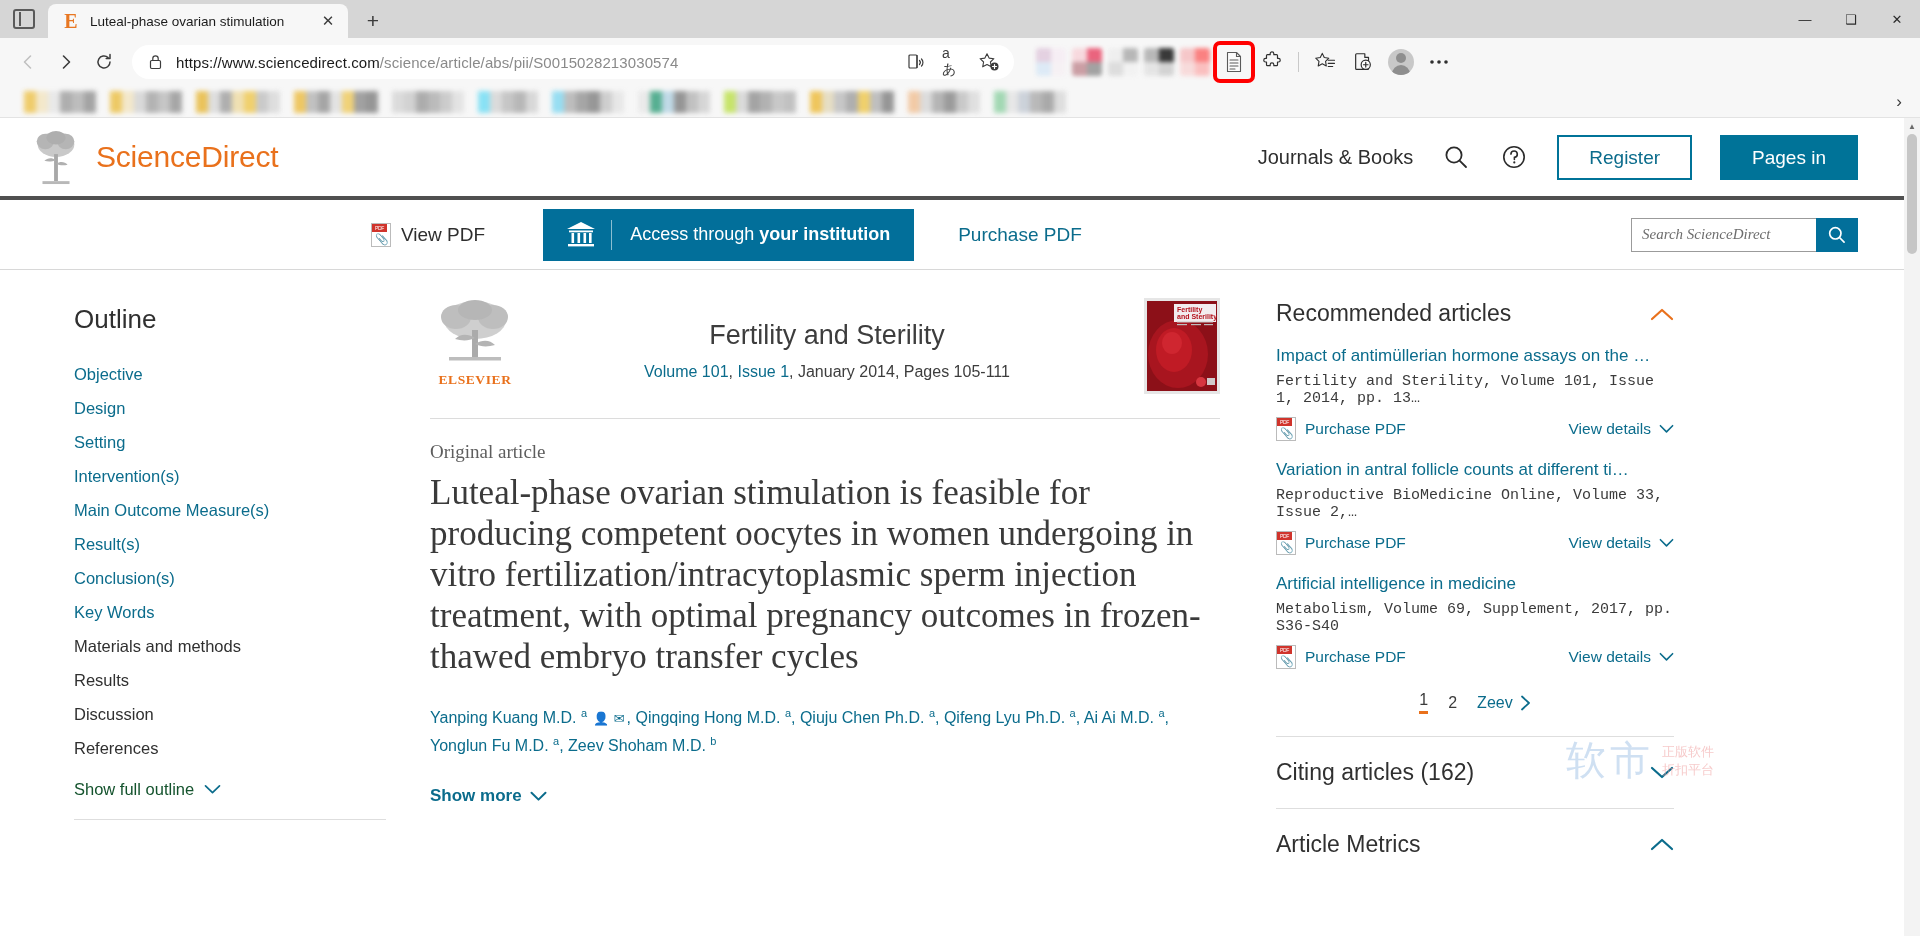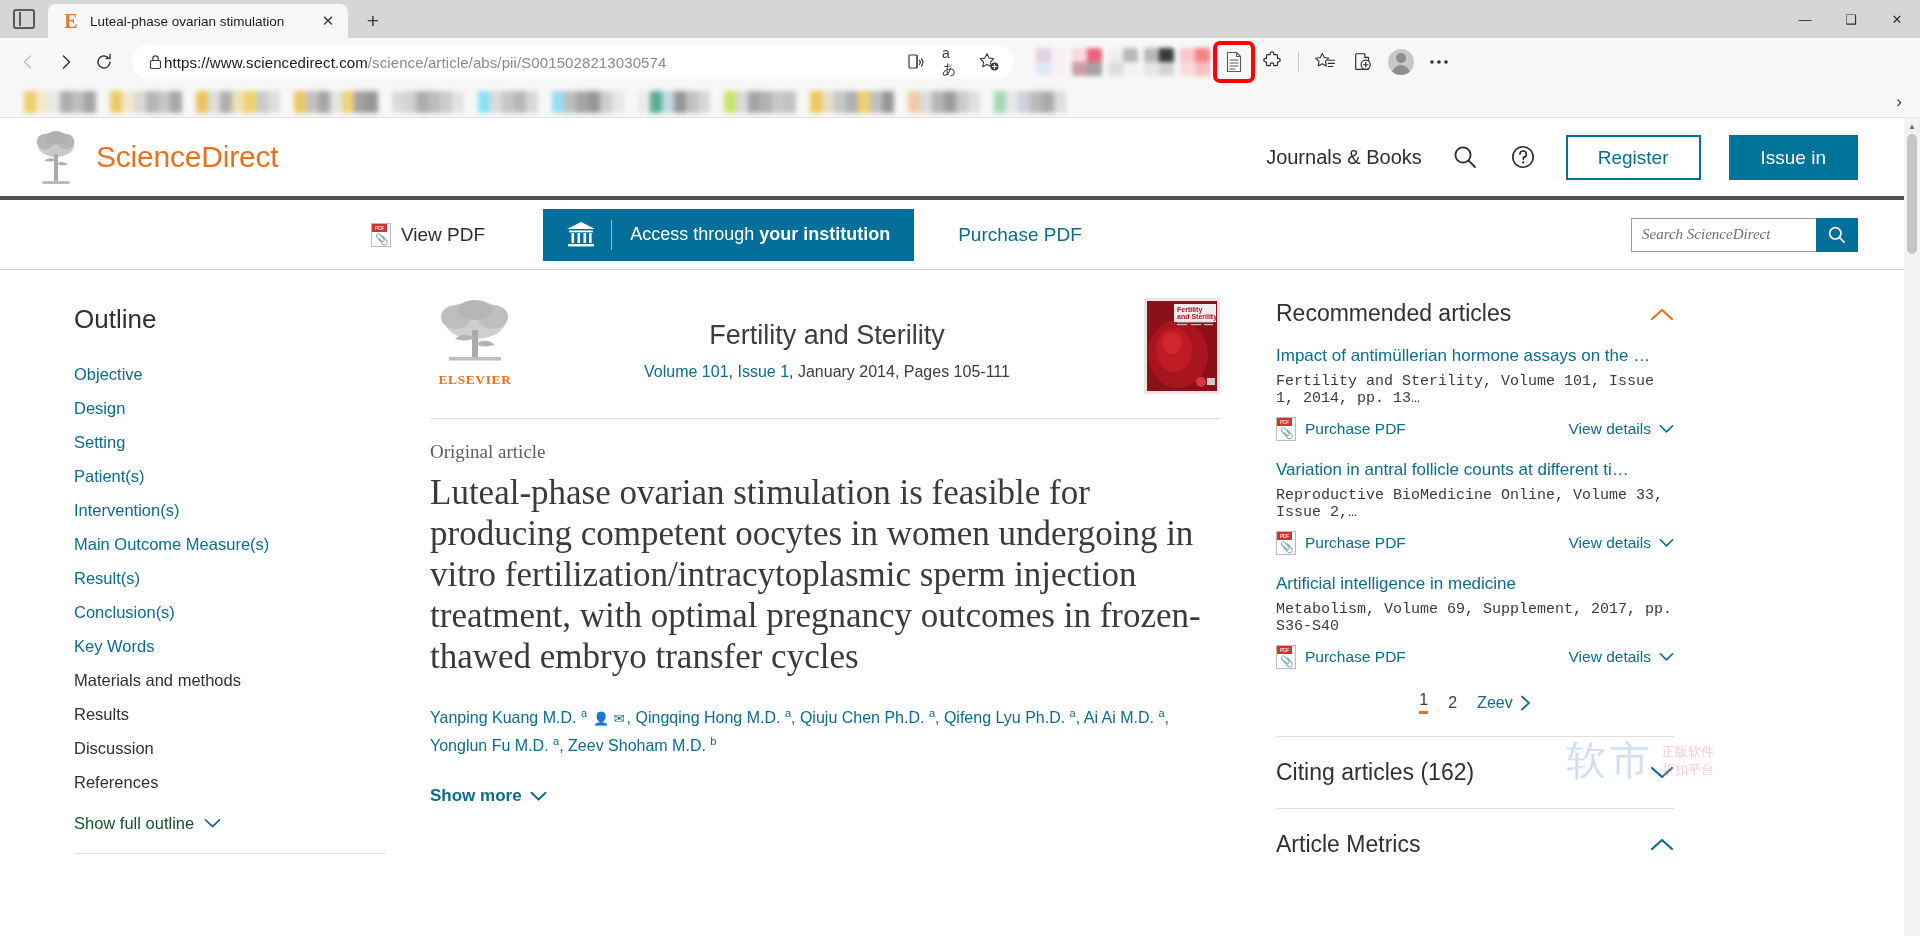--- a/index.html
+++ b/index.html
@@ -57,21 +57,21 @@
     padding: 0 10px; gap: 2px;
   }
   .nav-icon-btn {
     width: 36px; height: 36px; border-radius: 4px; display:flex; align-items:center;
     justify-content:center; color: #3c3c3c;
   }
   .nav-icon-btn.disabled { color: #c0c0c0; }
   .omnibox {
     flex: 1; height: 34px; background: #fff; border-radius: 18px;
     display: flex; align-items: center; padding: 0 10px 0 14px; margin: 0 8px;
-    font-size: 15px; gap: 0; max-width: 882px;
+    font-size: 15px; gap: 12px; max-width: 882px;
   }
   .lock-icon { width: 18px; height: 18px; display:flex; align-items:center; justify-content:center; }
   .url { flex: 1; white-space: nowrap; overflow: hidden; font-size: 15px; letter-spacing: .1px; }
   .url .host { color: #1a1a1a; }
   .url .path { color: #8a8a8a; }
   .omnibox-actions { display:flex; align-items:center; gap: 14px; padding-right: 4px; }
   .omni-act { width: 22px; height:22px; display:flex; align-items:center; justify-content:center; color:#3c3c3c; }
 
   .ext-zone { display:flex; align-items:center; gap: 6px; padding-left: 12px; }
   .blurred-ext { width: 30px; height: 28px; border-radius: 3px; filter: blur(2.3px); display:grid;
@@ -476,21 +476,21 @@
             </svg>
         </span>
         <span class="hdr-icon">
           <svg width="26" height="26" viewBox="0 0 26 26">
               <circle cx="13" cy="13" r="10.2" fill="none" stroke="#2b2b2b" stroke-width="1.6"></circle>
               <path d="M9.9 10.1a3.2 3.2 0 1 1 3.5 3.3v2" fill="none" stroke="#2b2b2b" stroke-width="1.6" stroke-linecap="round"></path>
               <circle cx="13.3" cy="18.4" r="1.1" fill="#2b2b2b"></circle>
             </svg>
         </span>
         <button class="btn-register">Register</button>
-        <button class="btn-signin">Issue in</button>
+        <button class="btn-signin">Pages in</button>
       </div>
     </div>
 
     <div class="action-bar">
       <div class="view-pdf">
         <span class="pdf-glyph"></span>
         <span>View PDF</span>
       </div>
       <div class="access-btn">
         <span class="bank-icon">
@@ -520,21 +520,20 @@
     </div>
 
     <div class="content-row">
 
       <div class="outline-col">
         <div class="outline-title">Outline</div>
         <div class="outline-list">
           <div class="outline-item">Objective</div>
           <div class="outline-item">Design</div>
           <div class="outline-item">Setting</div>
-          <div class="outline-item">Patient(s)</div>
           <div class="outline-item">Intervention(s)</div>
           <div class="outline-item">Main Outcome Measure(s)</div>
           <div class="outline-item">Result(s)</div>
           <div class="outline-item">Conclusion(s)</div>
           <div class="outline-item">Key Words</div>
           <div class="outline-item plain">Materials and methods</div>
           <div class="outline-item plain">Results</div>
           <div class="outline-item plain">Discussion</div>
           <div class="outline-item plain">References</div>
         </div>

